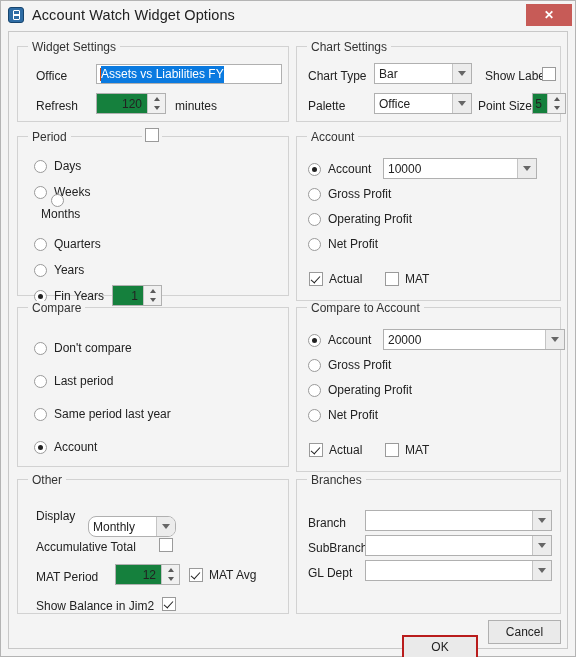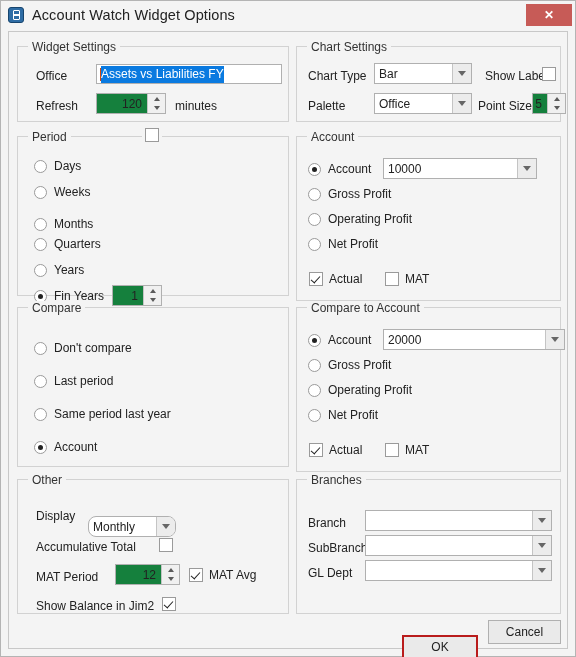--- a/index.html
+++ b/index.html
@@ -391,21 +391,21 @@
     <div class="group" style="left:8px; top:104px; width:272px; height:160px;">
       <div class="legend">Period</div>
       <div class="radio" style="left:16px; top:21px;">
         <span class="dot"></span>
         <span class="rlabel">Days</span>
       </div>
       <div class="radio" style="left:16px; top:47px;">
         <span class="dot"></span>
         <span class="rlabel">Weeks</span>
       </div>
-      <div class="radio" style="left:16px; top:79px;">
+      <div class="radio" style="left:16px; top:57px;flex-direction:column;">
         <span class="dot"></span>
         <span class="rlabel">Months</span>
       </div>
       <div class="radio" style="left:16px; top:99px;">
         <span class="dot"></span>
         <span class="rlabel">Quarters</span>
       </div>
       <div class="radio" style="left:16px; top:125px;">
         <span class="dot"></span>
         <span class="rlabel">Years</span>

